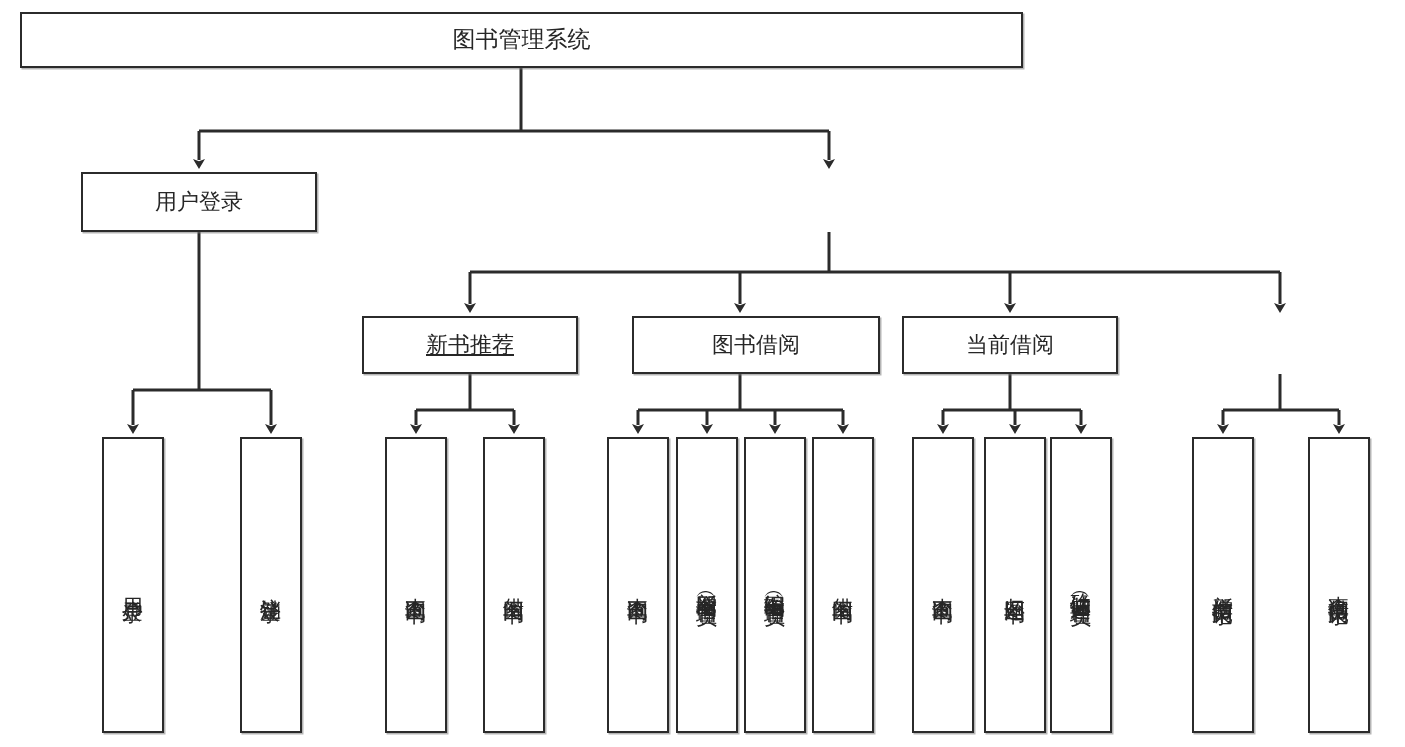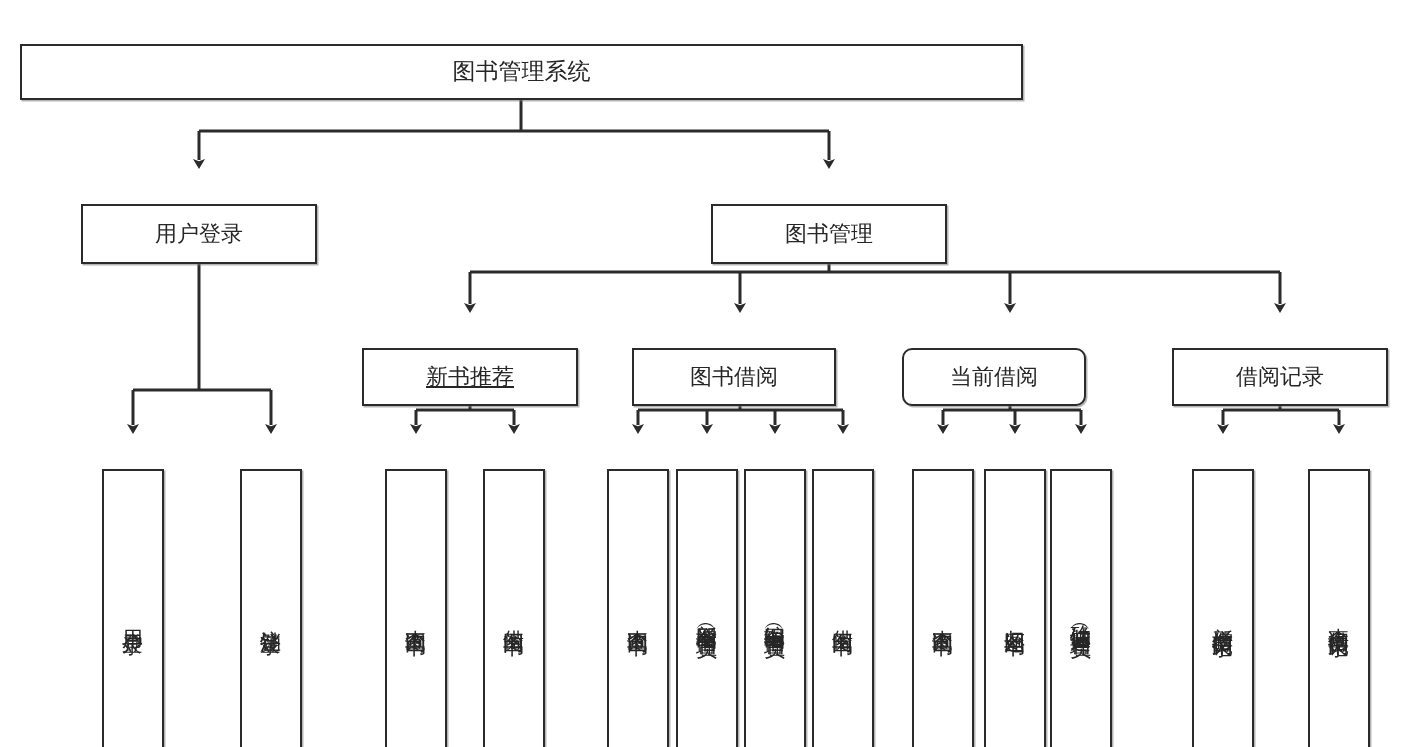--- a/index.html
+++ b/index.html
@@ -28,21 +28,20 @@
   .node {
     position: absolute;
     box-sizing: border-box;
     background: #ffffff;
     border: 2px solid #2b2b2b;
     box-shadow: 1.5px 1.5px 0 rgba(120,120,120,0.55);
     display: flex;
     align-items: center;
     justify-content: center;
     color: #262626;
-    margin-top: 32px;
   }
   .node .label {
     display: block;
     text-align: center;
     line-height: 1.12;
     white-space: nowrap;
   }
   
   .node.h .label {
     font-size: 22px;
@@ -125,35 +124,29 @@
     </g>
   </svg>
 
   <div class="node h root" id="n-root" style="left: 20px; top: 12px; width: 1003px; height: 56px;">
     <span class="label">图书管理系统</span>
   </div>
 
   <div class="node h" id="n-l1-0" style="left: 81px; top: 172px; width: 236px; height: 60px;">
     <span class="label">用户登录</span>
   </div>
-  <div class="node h" id="n-l1-1" style="left: 711px; top: 172px; width: 236px; height: 60px;">
-    <span class="label">图书管理</span>
-  </div>
 
   <div class="node h" id="n-l2-0" style="left: 362px; top: 316px; width: 216px; height: 58px; text-decoration: underline;">
     <span class="label">新书推荐</span>
   </div>
-  <div class="node h" id="n-l2-1" style="left: 632px; top: 316px; width: 204px; height: 58px;">
+  <div class="node h" id="n-l2-1" style="left: 632px; top: 316px; width: 248px; height: 58px;">
     <span class="label">图书借阅</span>
   </div>
-  <div class="node h" id="n-l2-2" style="left: 902px; top: 316px; width: 184px; height: 58px; border-radius: 10px;">
+  <div class="node h" id="n-l2-2" style="left: 902px; top: 316px; width: 216px; height: 58px;">
     <span class="label">当前借阅</span>
-  </div>
-  <div class="node h" id="n-l2-3" style="left: 1172px; top: 316px; width: 216px; height: 58px;">
-    <span class="label">借阅记录</span>
   </div>
 
   <div class="node v" id="n-lf-0" style="left: 102px; top: 437px; width: 62px; height: 296px;">
     <span class="label">用户登录</span>
   </div>
   <div class="node v" id="n-lf-1" style="left: 240px; top: 437px; width: 62px; height: 296px;">
     <span class="label">注销登录</span>
   </div>
   <div class="node v" id="n-lf-2" style="left: 385px; top: 437px; width: 62px; height: 296px;">
     <span class="label">查询图书</span>

